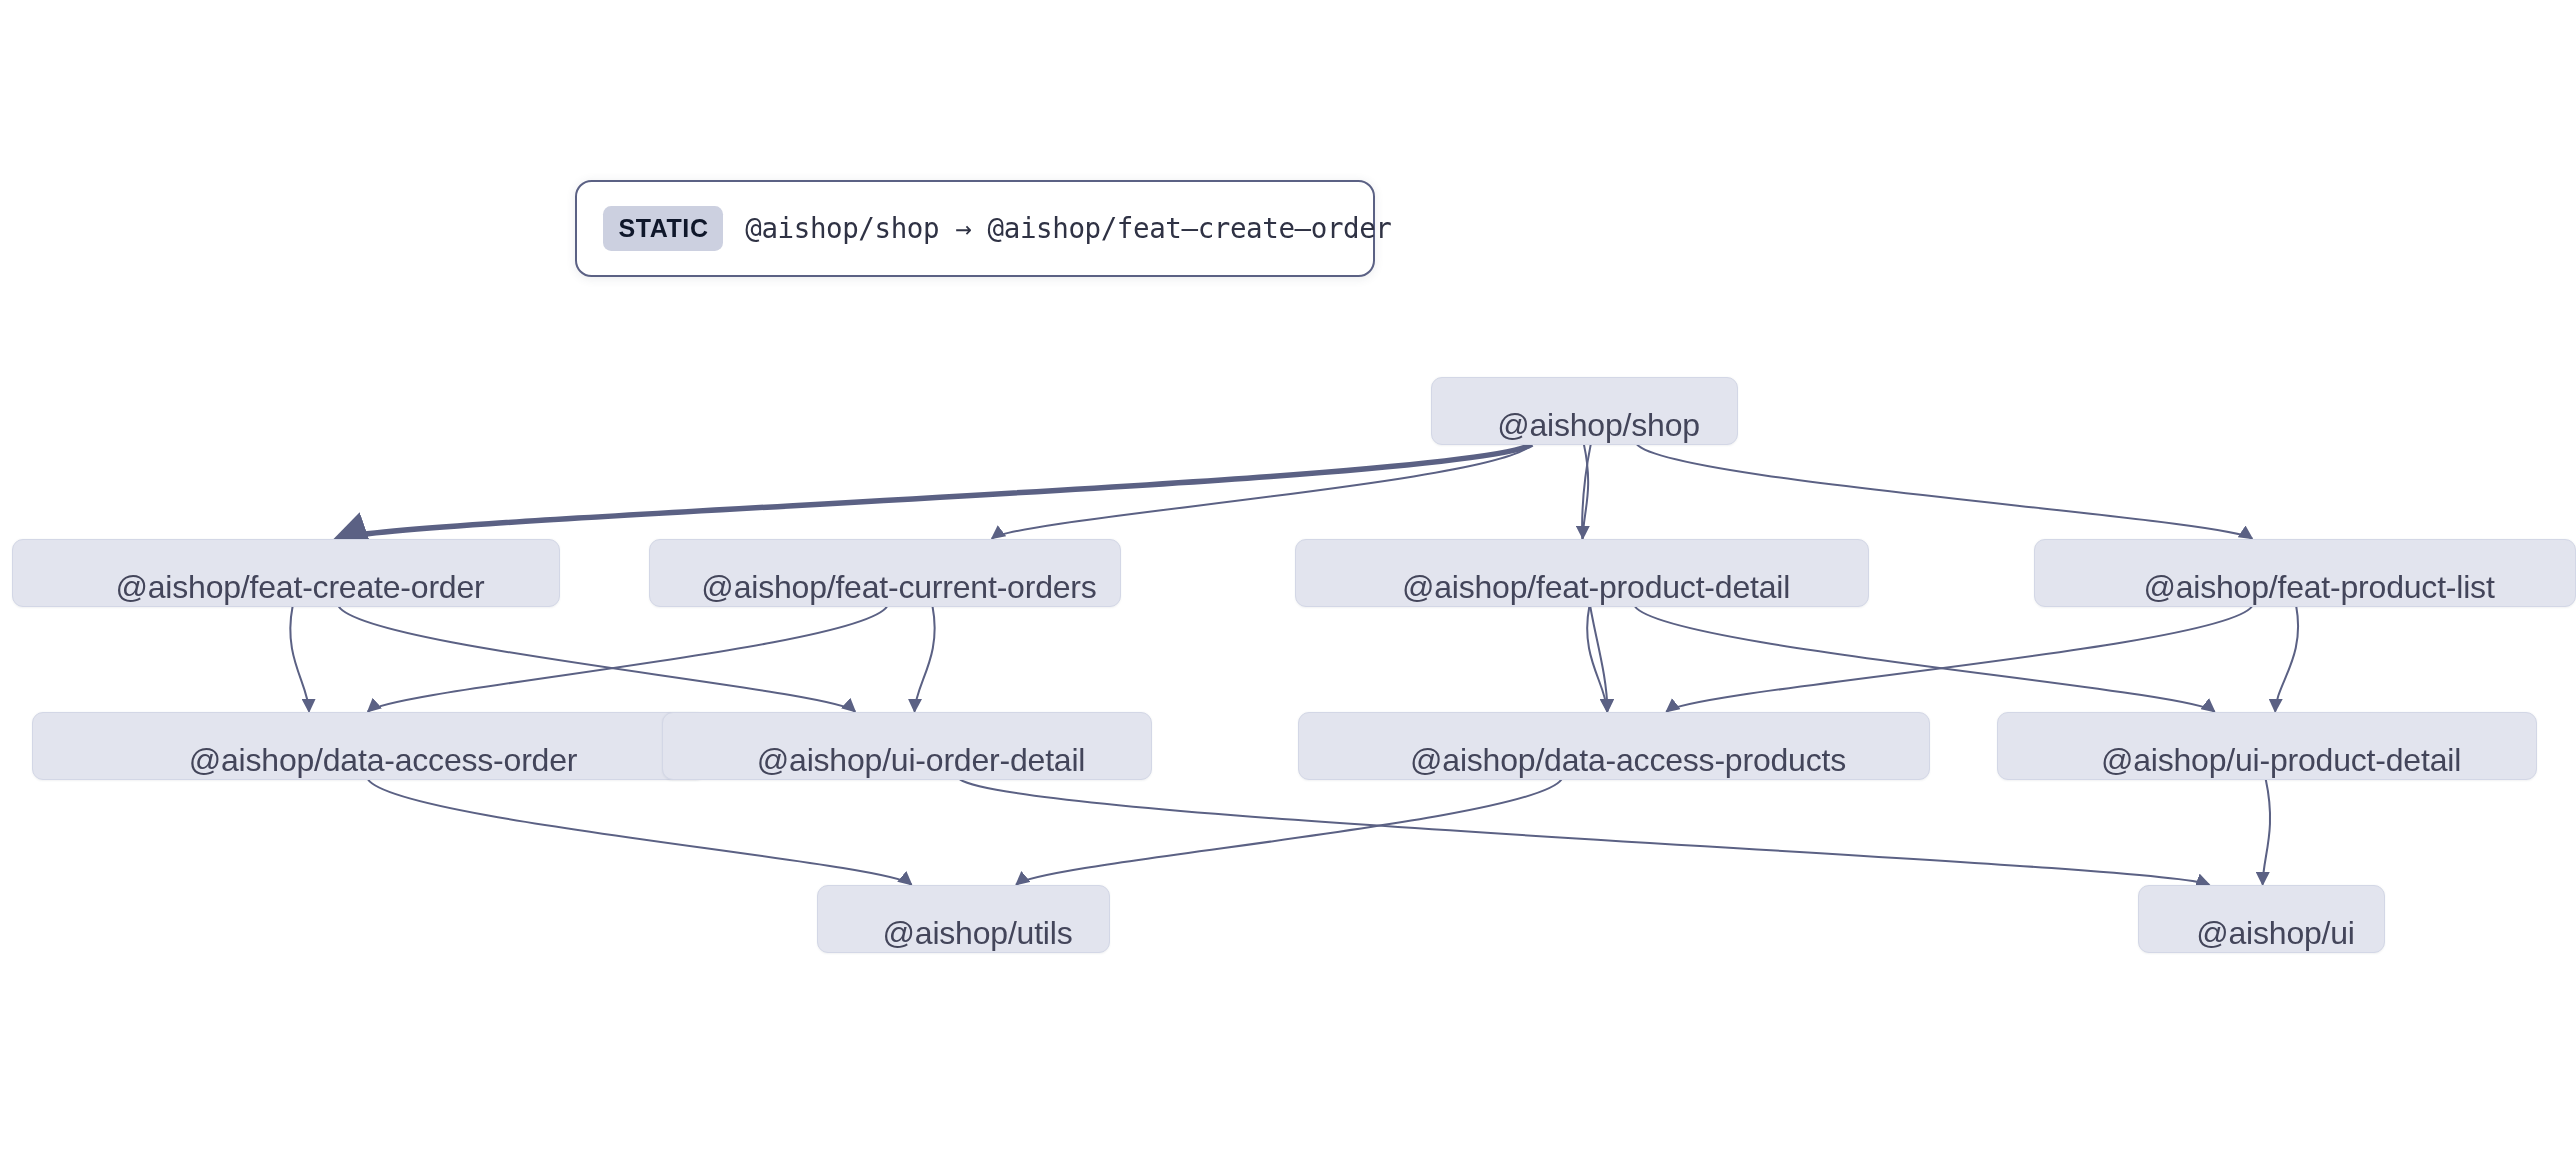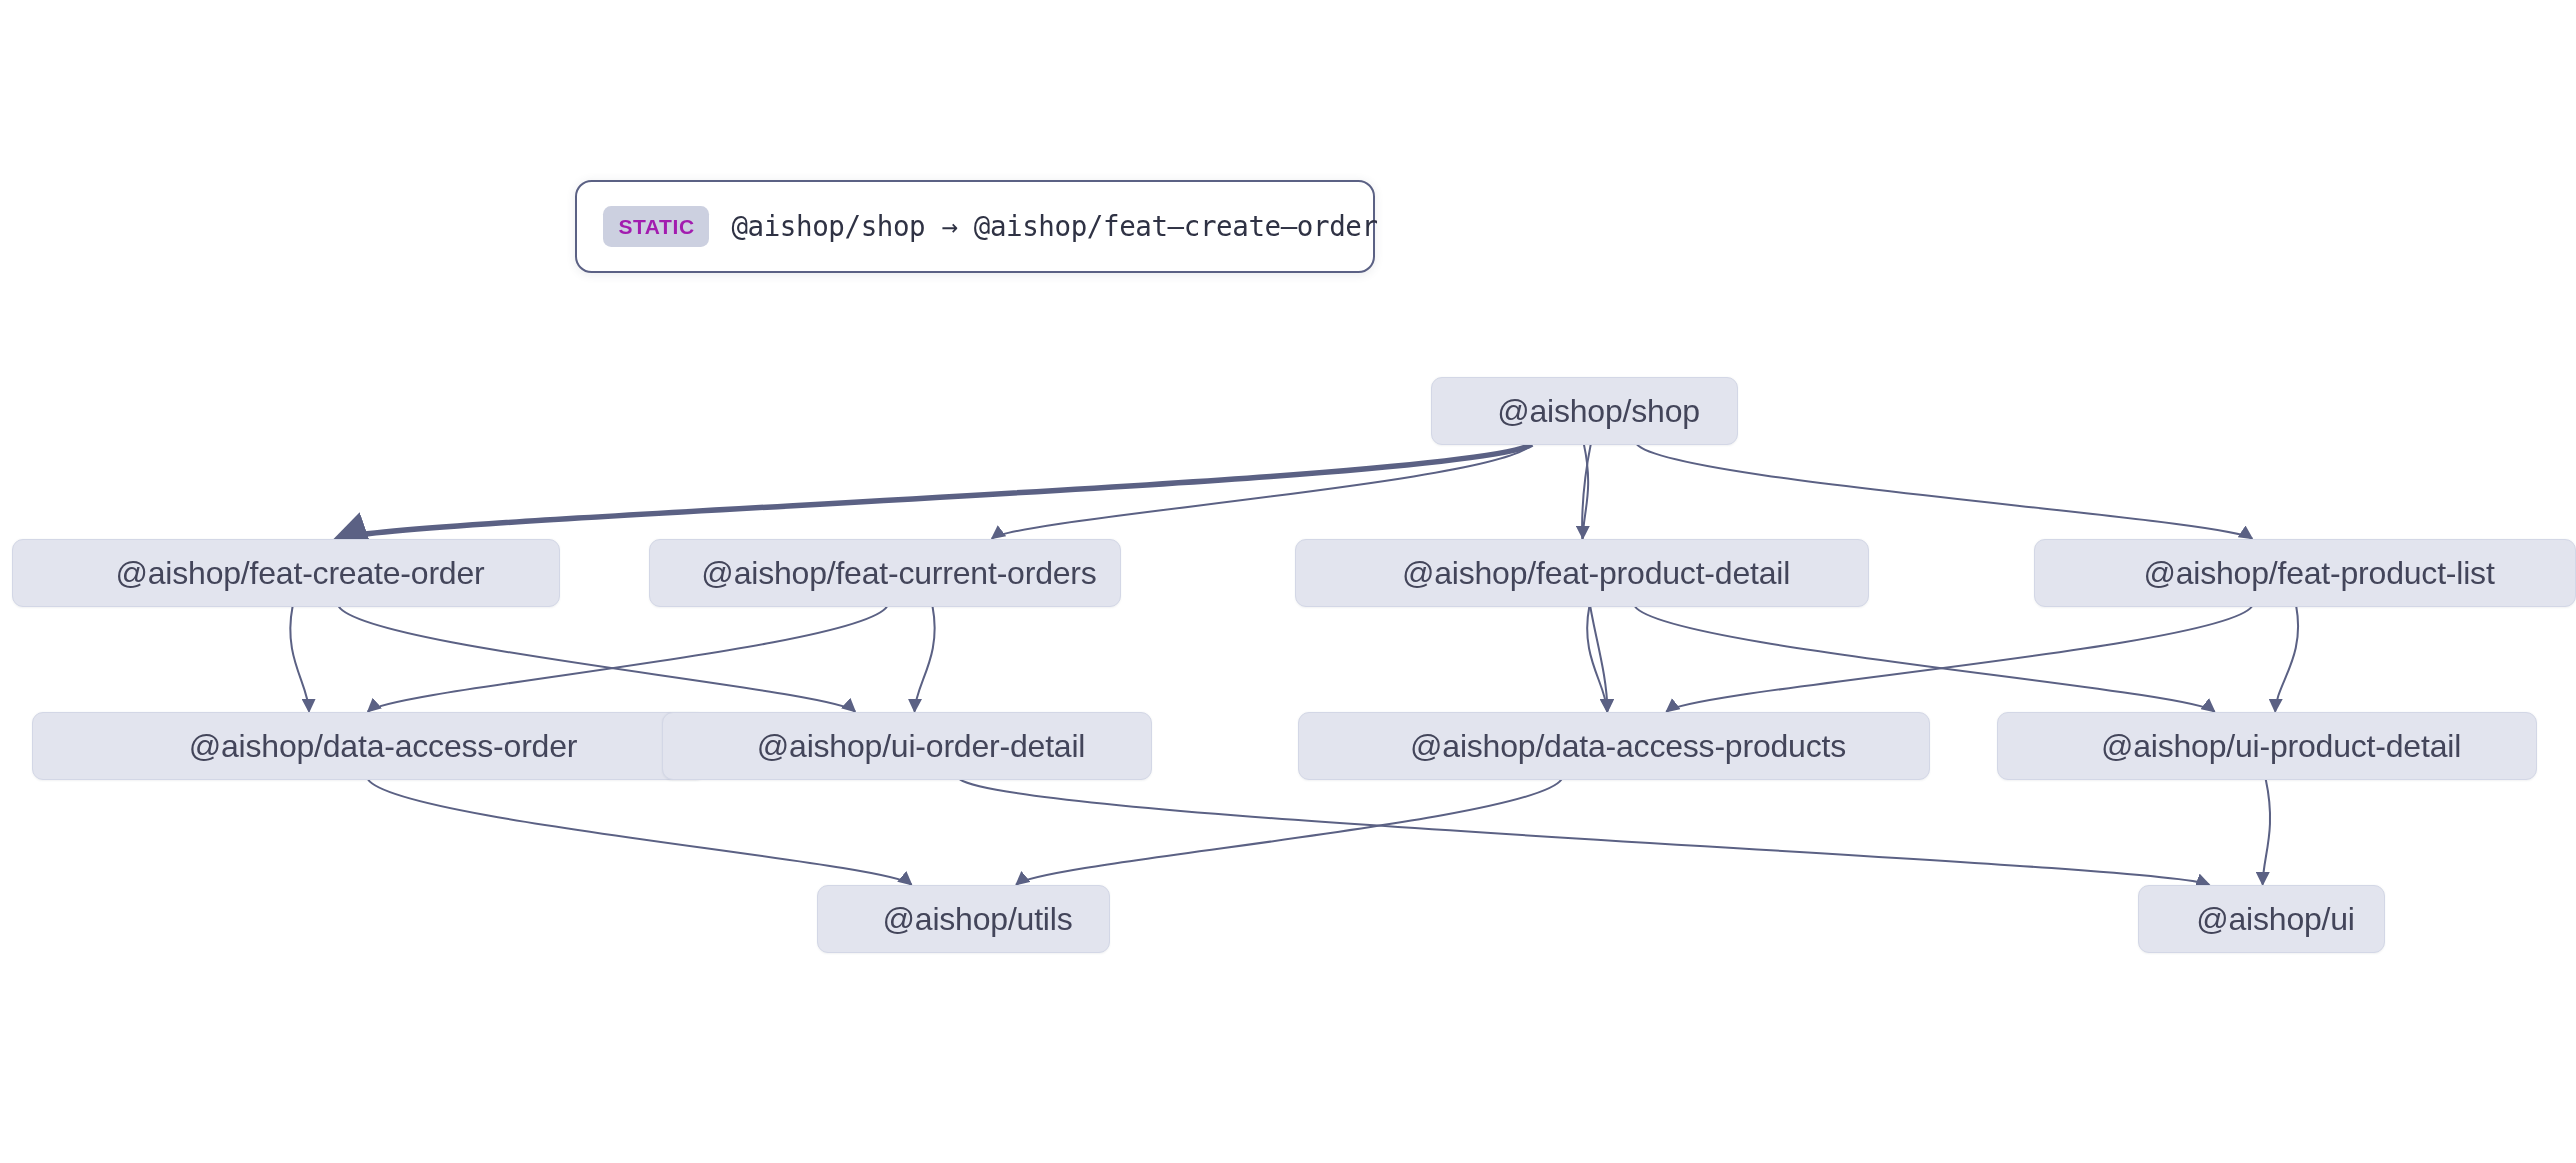--- a/index.html
+++ b/index.html
@@ -28,21 +28,21 @@
     height: 1163px;
     pointer-events: none;
   }
   .node {
     position: absolute;
     box-sizing: border-box;
     background: #e2e4ee;
     border: 0.9px solid #d3d7e6;
     border-radius: 11px;
     display: flex;
-    align-items: center;
+    align-items: flex-end;
     justify-content: center;
     color: #43455a;
     font-size: 32px;
     font-weight: 400;
     letter-spacing: -0.2px;
     white-space: nowrap;
     box-shadow: 0 0.9px 1.8px rgba(60,64,90,0.07);
     cursor: pointer;
     padding-left: 28px;
   }
@@ -60,22 +60,22 @@
     box-shadow: 0 1.8px 9.2px rgba(60,64,90,0.10);
   }
   .tt-head {
     display: flex;
     align-items: center;
     gap: 22px;
     padding: 3.7px 1.8px 0 1.8px;
   }
   .tt-badge {
     background: #ccd0e0;
-    color: #a21caf;
-    font-size: 21px;
+    color: #0f172a;
+    font-size: 25px;
     font-weight: 700;
     letter-spacing: 0.6px;
     border-radius: 8.2px;
     padding: 10px 14.7px 10px 15.6px;
     line-height: 1;
   }
   .tt-title {
     font-family: "DejaVu Sans Mono", "Liberation Mono", monospace;
     font-size: 27.5px;
     color: #2f3244;

